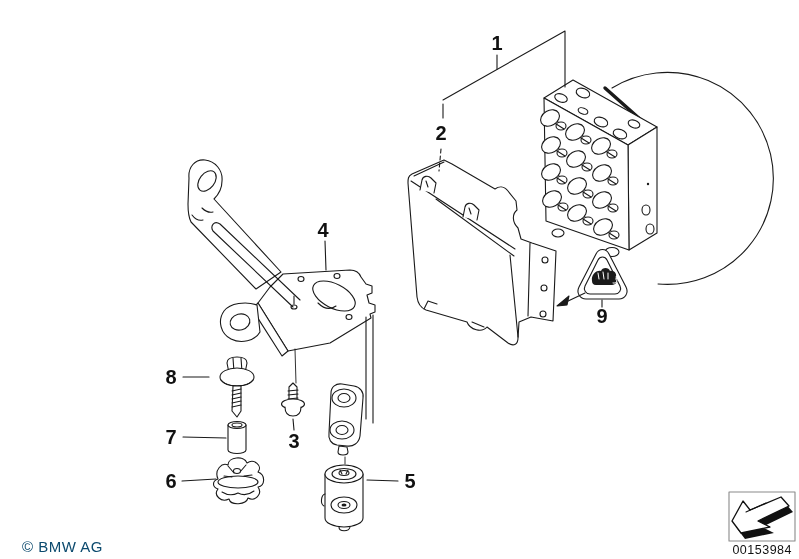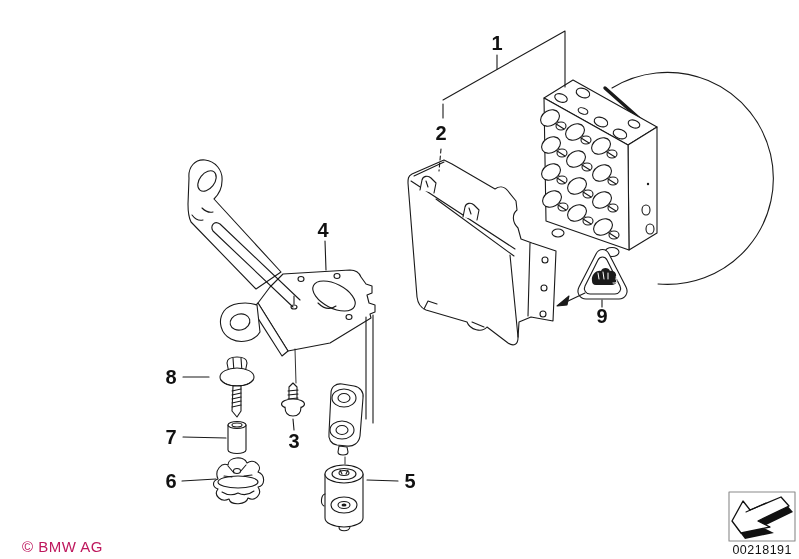--- a/index.html
+++ b/index.html
@@ -1,21 +1,21 @@
 <!DOCTYPE html>
 <html><head>
 <meta charset="utf-8">
 <style>
   html,body{margin:0;padding:0;background:#fff;}
   #stage{position:relative;width:799px;height:559px;background:#fff;overflow:hidden;
          font-family:"Liberation Sans",sans-serif;}
   #art{position:absolute;left:0;top:0;}
   .callout{position:absolute;transform:translate(-50%,-50%);font-size:20px;font-weight:bold;
            color:#111;line-height:1;user-select:none;}
-  #copyright{position:absolute;left:22px;top:538px;font-size:15px;color:#be185d;letter-spacing:.5px;}
+  #copyright{position:absolute;left:22px;top:538px;font-size:15px;color:#0c4a6e;letter-spacing:.5px;}
   #docnum{position:absolute;right:7px;top:543px;font-size:12.5px;color:#111;letter-spacing:.5px;}
 </style>
 </head>
 <body>
 
 <div id="stage">
 
 <svg id="art" width="799" height="559" viewBox="0 0 799 559" fill="none" stroke="#1a1a1a" stroke-width="1.1" stroke-linejoin="round" stroke-linecap="round">
 
   <g>
@@ -255,14 +255,14 @@
   <span class="callout" style="left:441px;top:133px">2</span>
   <span class="callout" style="left:294px;top:441px">3</span>
   <span class="callout" style="left:323px;top:230px">4</span>
   <span class="callout" style="left:410px;top:481px">5</span>
   <span class="callout" style="left:171px;top:481px">6</span>
   <span class="callout" style="left:171px;top:437px">7</span>
   <span class="callout" style="left:171px;top:377px">8</span>
   <span class="callout" style="left:602px;top:316px">9</span>
 
   <div id="copyright">© BMW AG</div>
-  <div id="docnum">00218191</div>
+  <div id="docnum">00153984</div>
 </div>
 
 </body></html>

